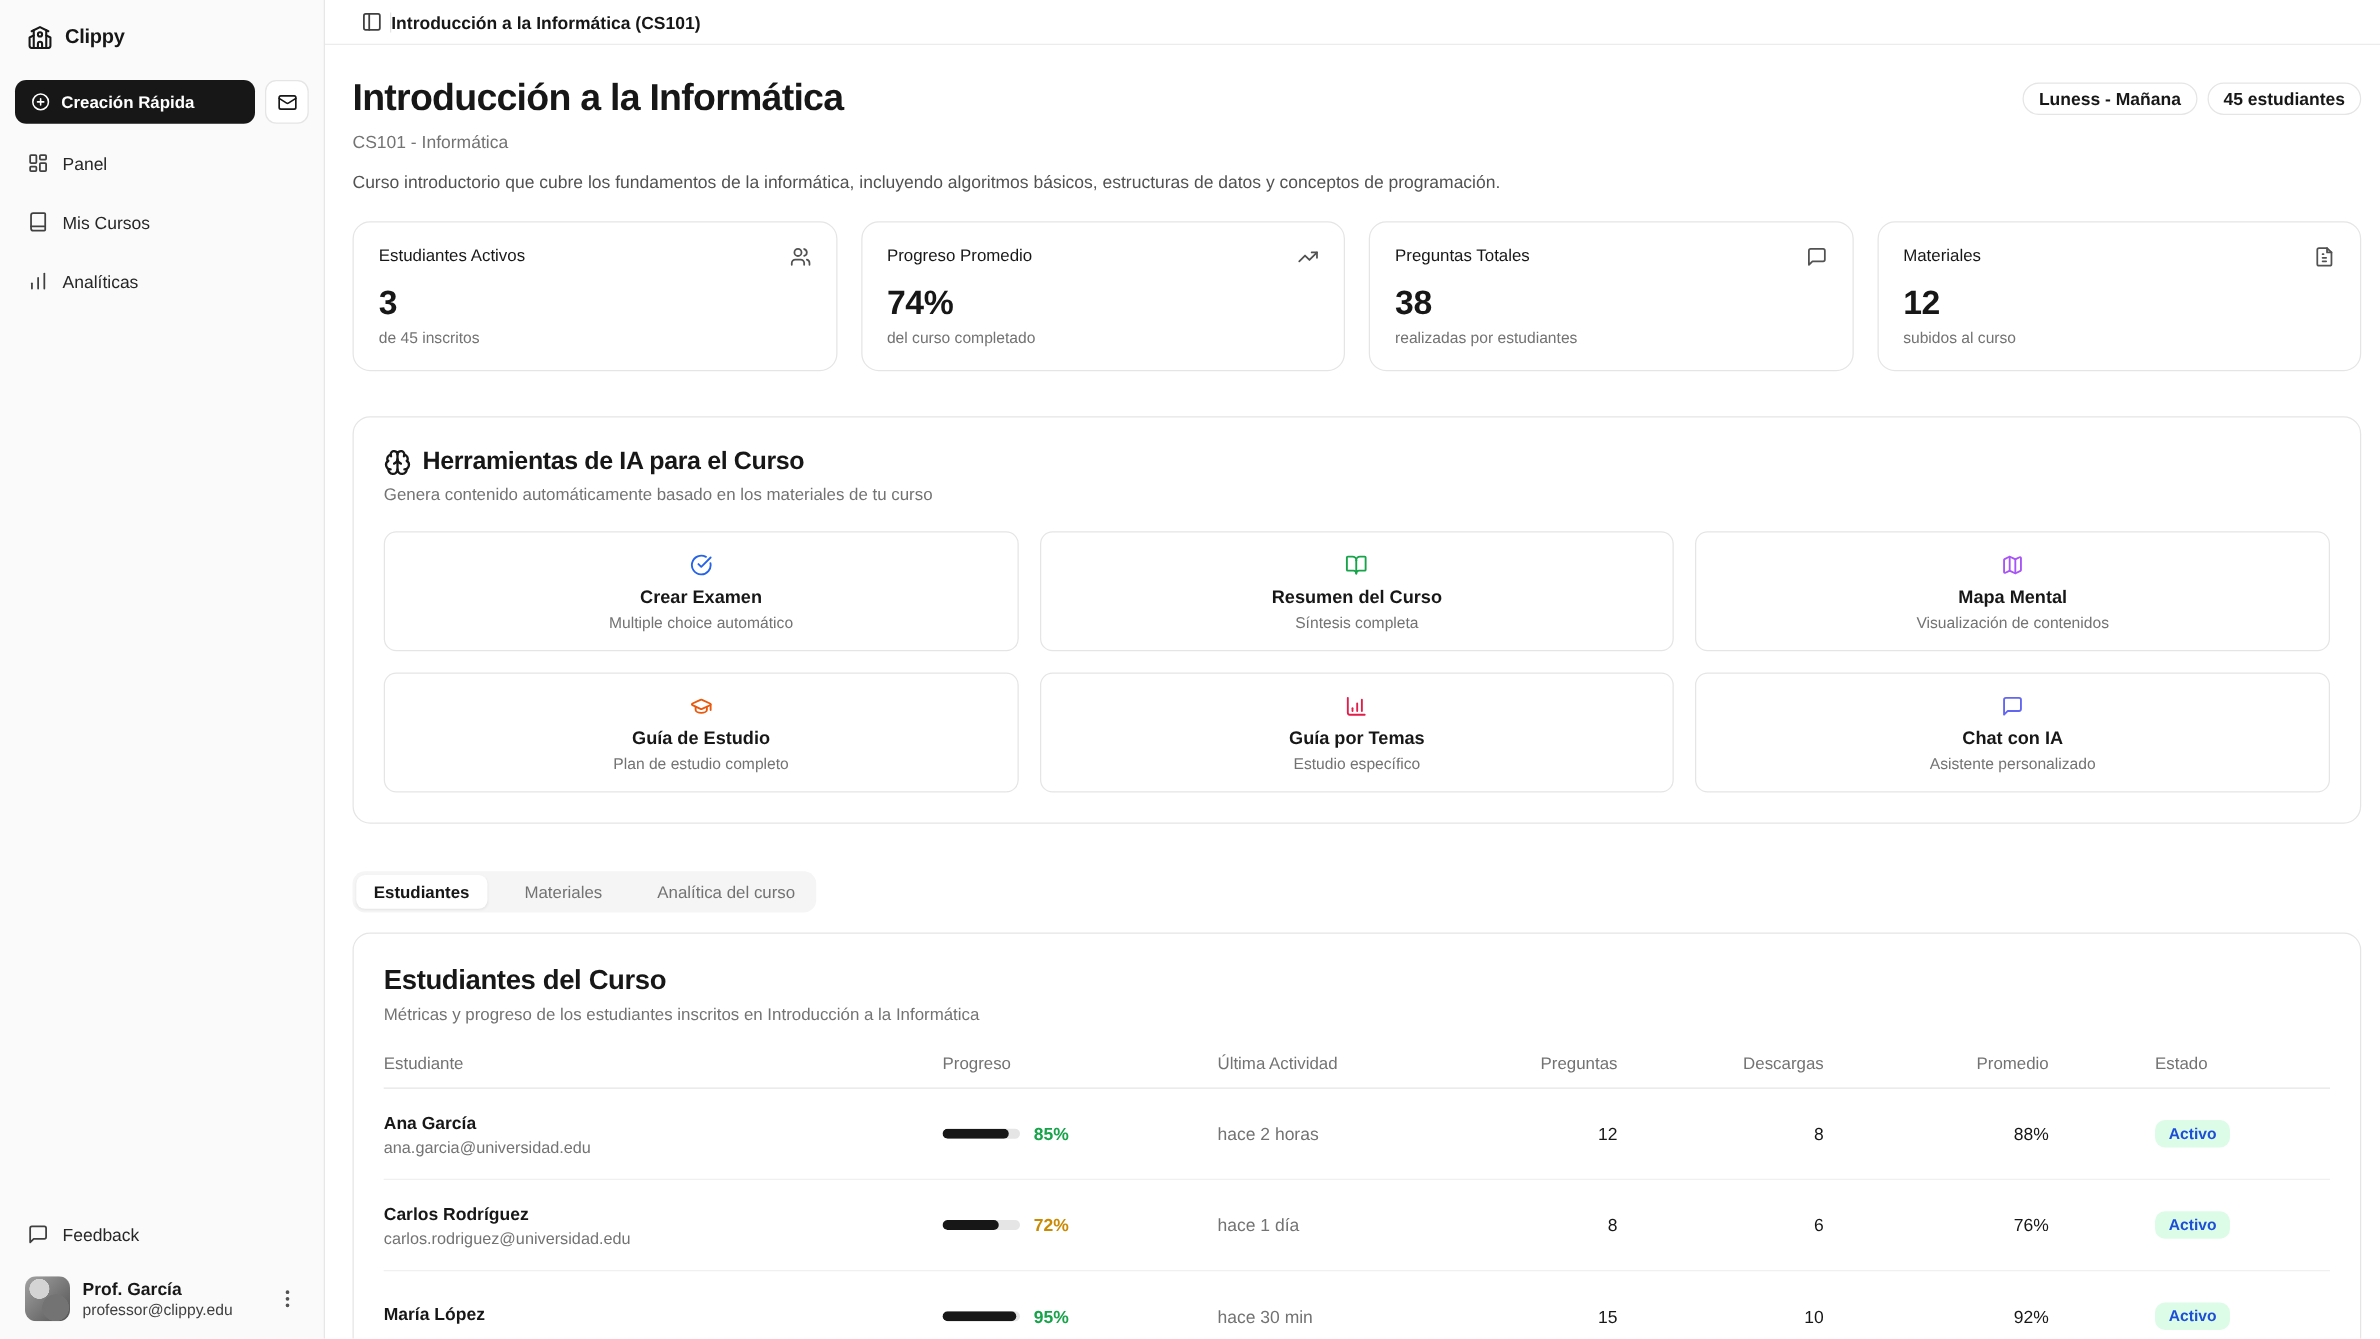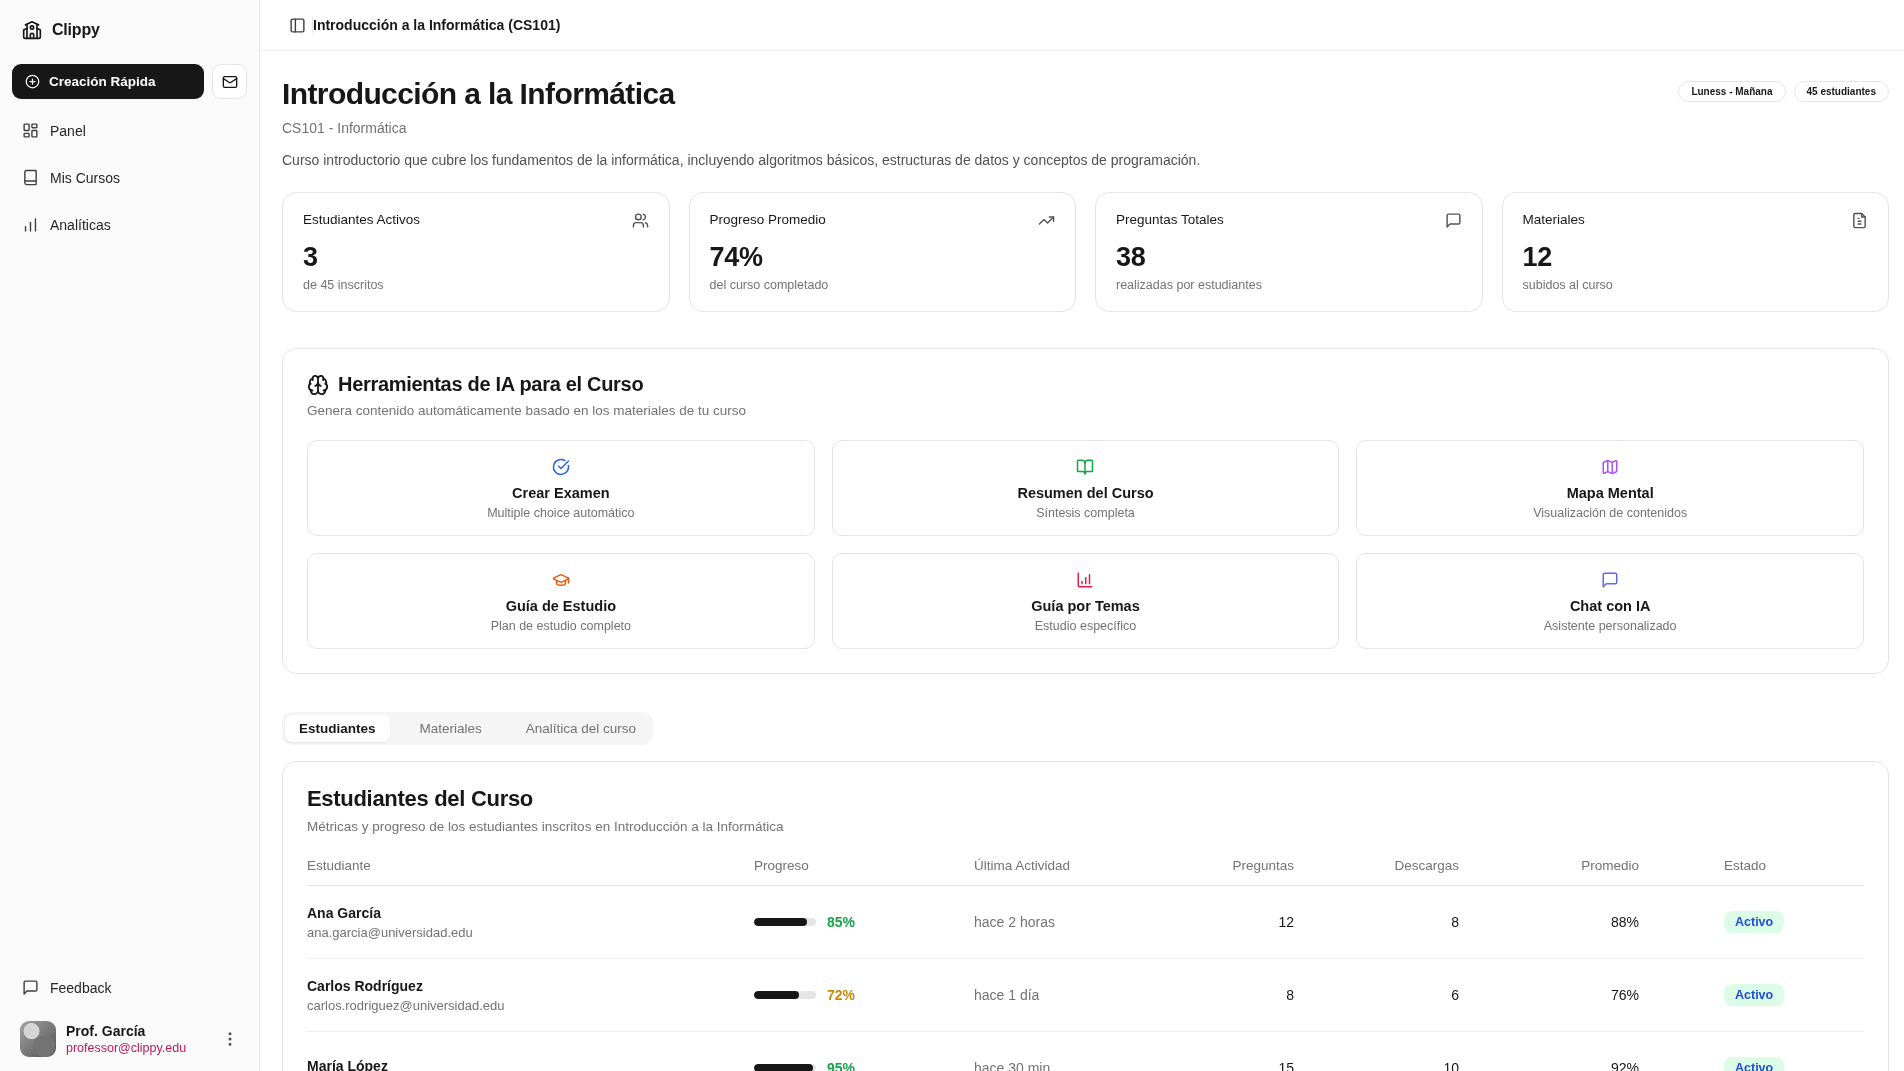--- a/index.html
+++ b/index.html
@@ -45,44 +45,44 @@
   }
   .avatar {
     width:36px; height:36px; border-radius:9px; flex:none;
     background:
       radial-gradient(circle at 32% 28%, #d4d4d4 0 22%, transparent 23%),
       radial-gradient(circle at 68% 70%, #737373 0 30%, transparent 31%),
       linear-gradient(135deg, #a3a3a3, #525252);
   }
   .profile-meta { flex:1; min-width:0; }
   .profile-name { font-size:14px; font-weight:700; }
-  .profile-email { font-size:12.5px; color:#be185d; margin-top:2px; }
+  .profile-email { font-size:12.5px; color:#404040; margin-top:2px; }
   .kebab { width:18px; height:18px; color:#525252; cursor:pointer; background:none; border:none; }
 
   
   .main { flex:1; min-width:0; display:flex; flex-direction:column; }
   .topbar {
-    height:51px; display:flex; align-items:center; gap:0; padding:0 22px;
+    height:36px; display:flex; align-items:center; gap:0; padding:0 22px;
     border-bottom:1px solid #ececec; flex:none;
   }
   .panel-toggle { width:30px; height:30px; display:flex; align-items:center; justify-content:center;
     background:none; border:none; border-radius:7px; color:#404040; cursor:pointer; }
   .panel-toggle .ic { width:17px; height:17px; }
   .topbar-sep { width:1px; height:16px; background:#e5e5e5; }
   .topbar-title { font-size:14px; font-weight:600; }
 
   .scroll { flex:1; overflow:hidden; padding:26px 15px 0 22px; }
 
   .page-head { display:flex; align-items:flex-start; justify-content:space-between;gap:36px; }
   .page-title { font-size:30px; font-weight:700; letter-spacing:-0.6px; }
   .page-sub { font-size:14px; color:#737373; margin-top:9px; }
   .badges { display:flex; gap:8px; padding-top:4px; }
   .badge {
     border:1px solid #e5e5e5; border-radius:999px; padding:4px 12px; background:#fff;
-    font-size:10px; font-weight:600; white-space:nowrap;
+    font-size:14px; font-weight:600; white-space:nowrap;
   }
   .page-desc { font-size:14px; color:#525252; margin-top:16px; }
 
   .stats { display:grid; grid-template-columns:repeat(4,1fr); gap:19px; margin-top:24px; }
   .stat-card { border:1px solid #e5e5e5; border-radius:14px; padding:19px 20px; background:#fff; }
   .stat-top { display:flex; align-items:flex-start; justify-content:space-between; }
   .stat-label { font-size:13.5px; font-weight:500; }
   .stat-top .ic { width:17px; height:17px; color:#525252; }
   .stat-value { font-size:27px; font-weight:700; margin-top:13px; letter-spacing:-0.3px; }
   .stat-sub { font-size:12.5px; color:#737373; margin-top:5px; }

